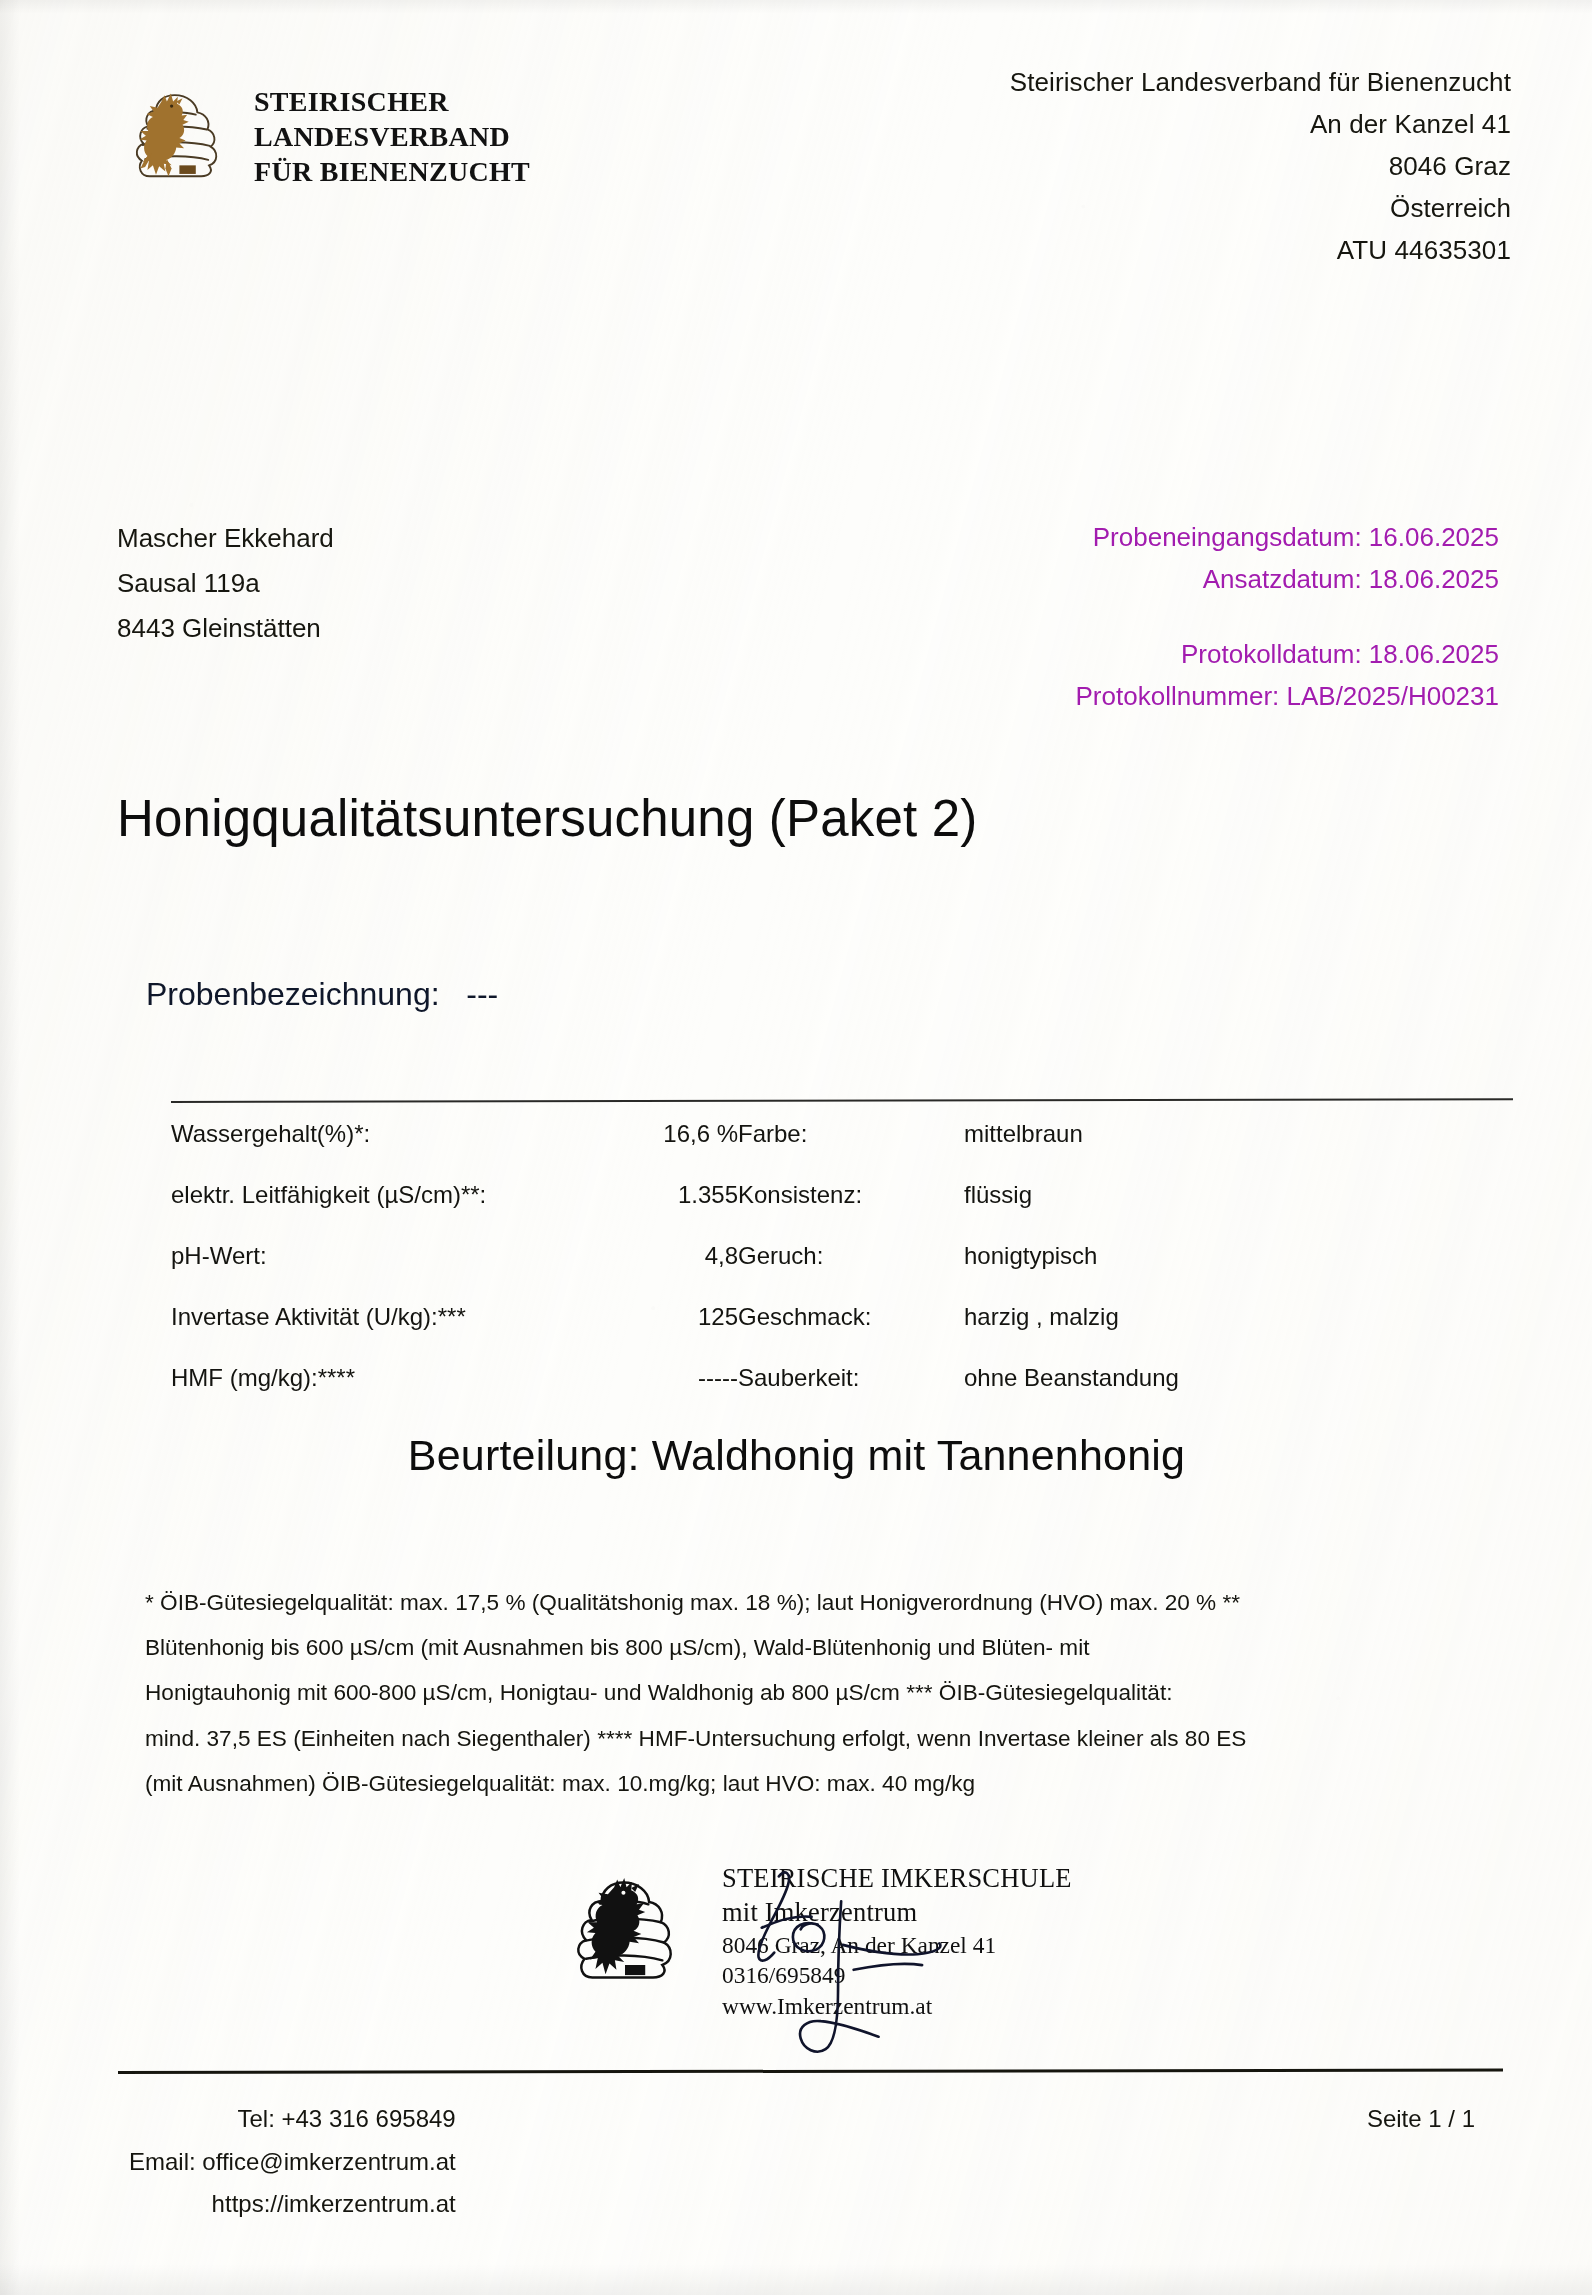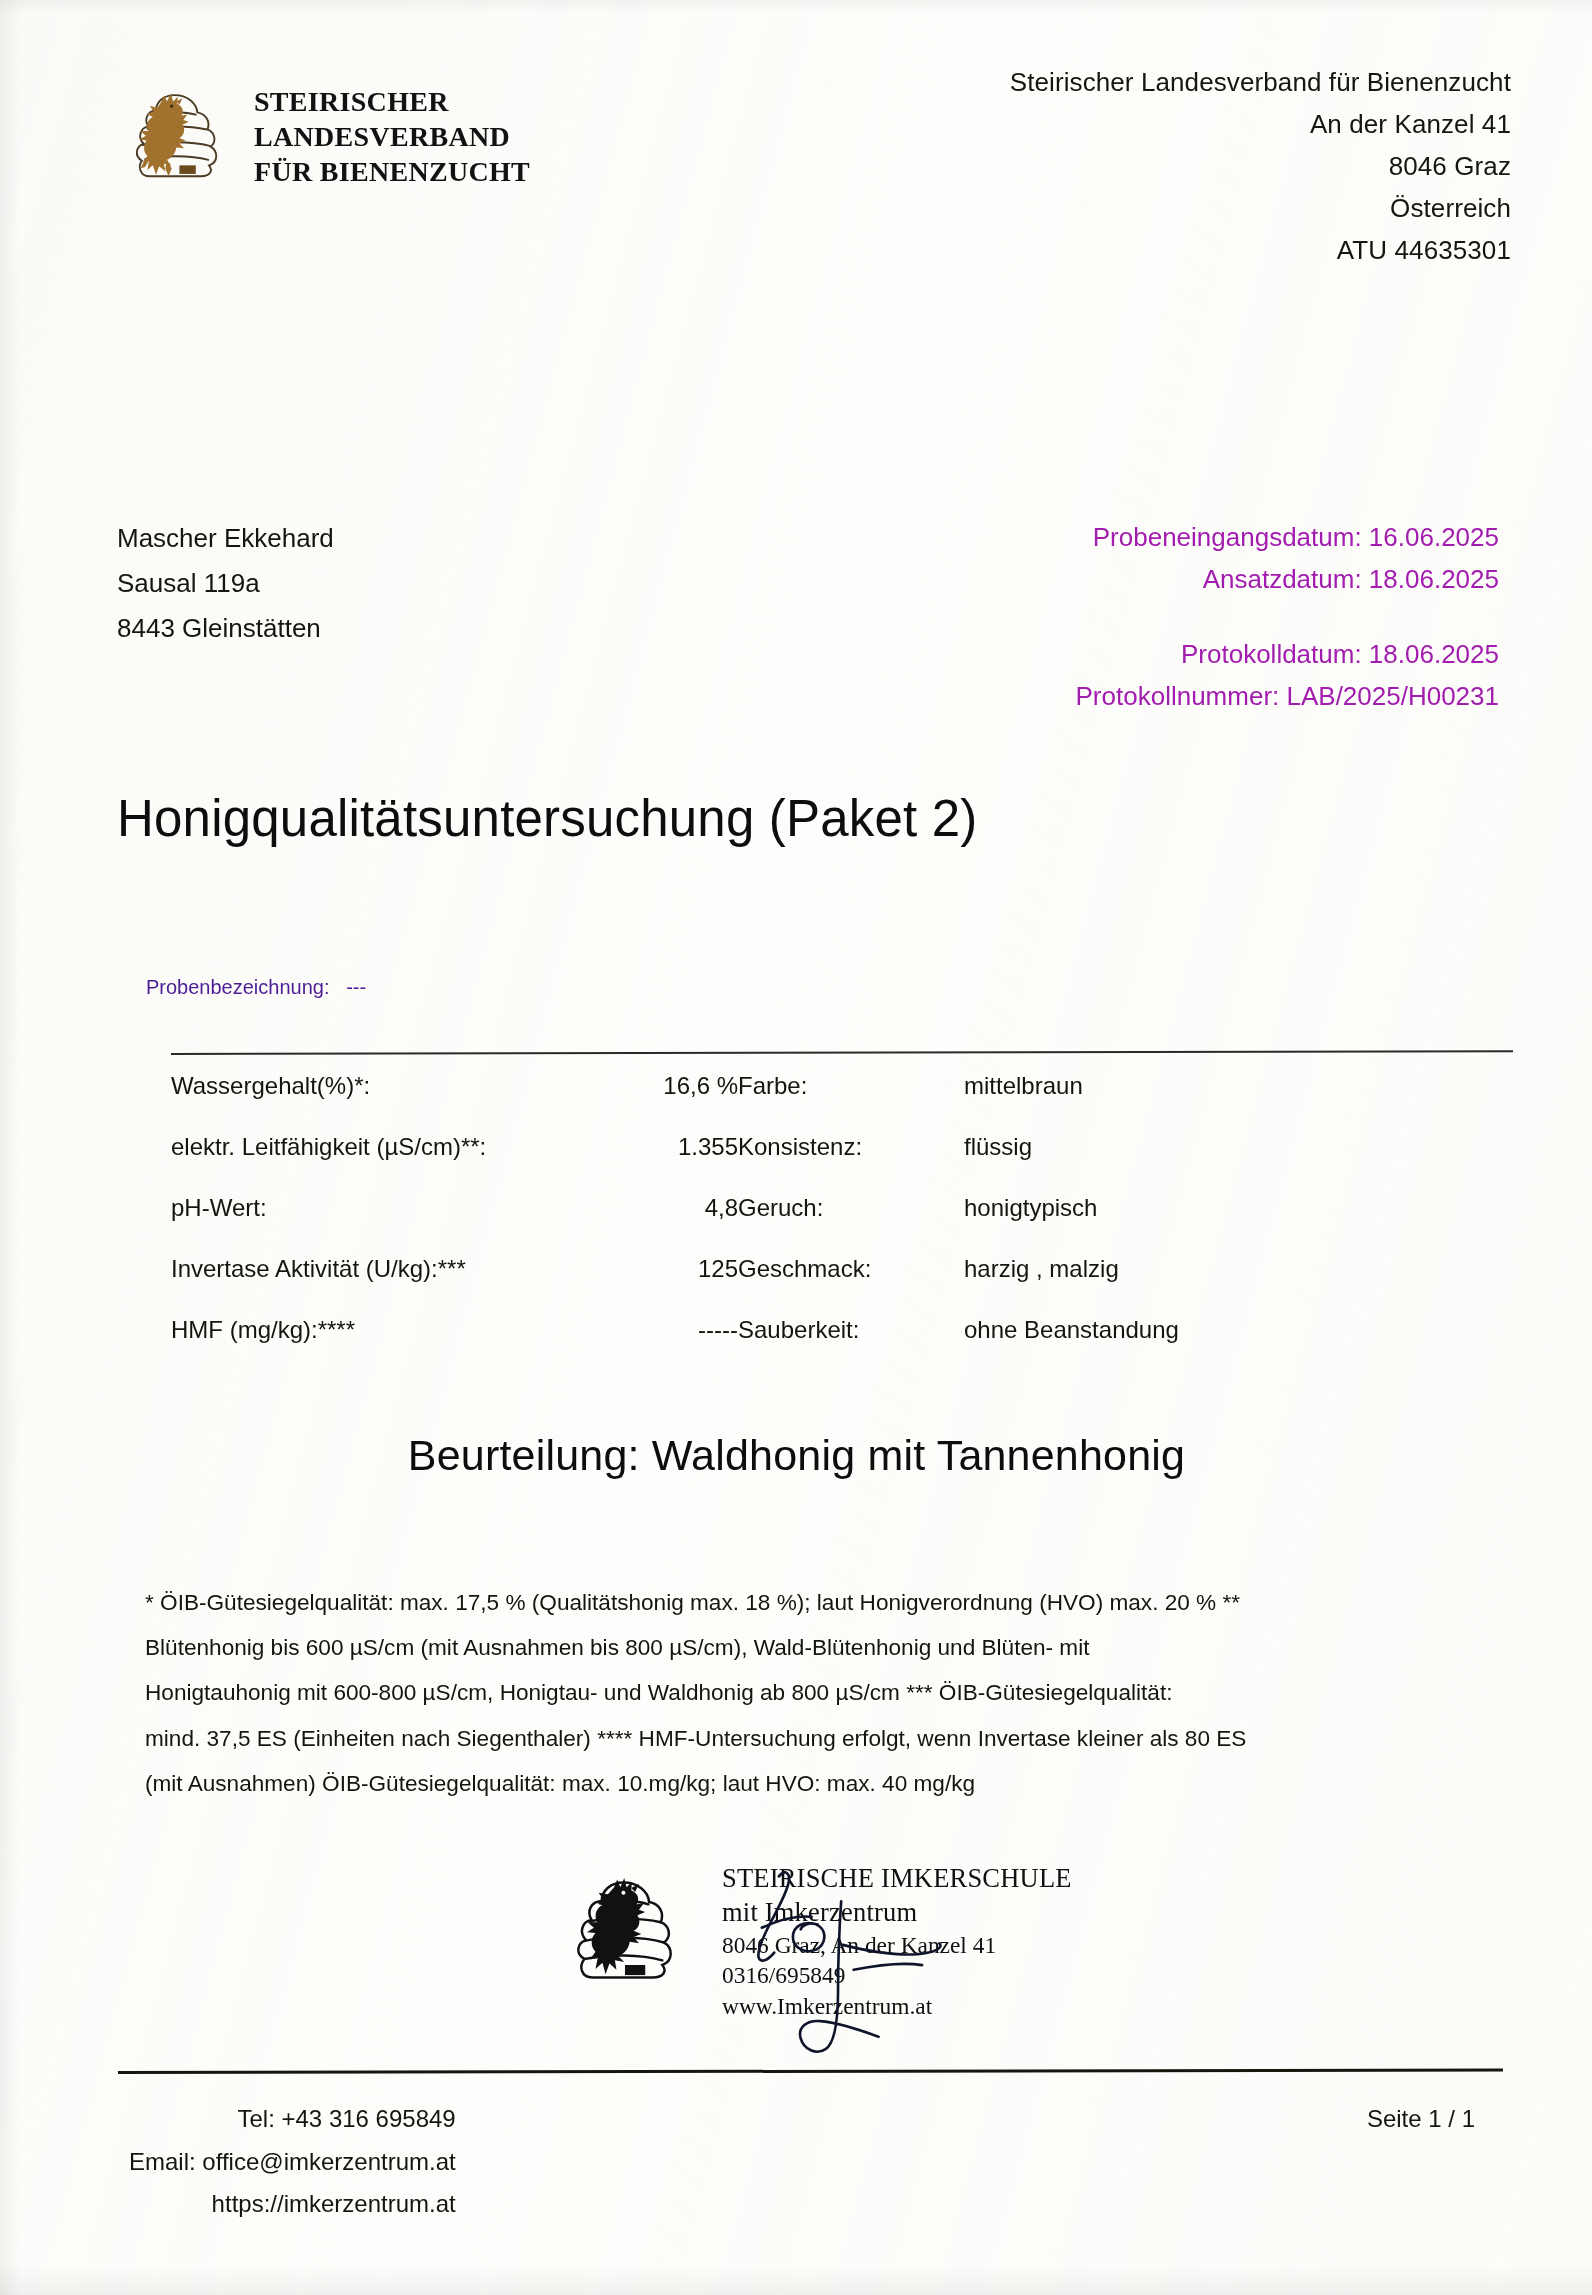--- a/index.html
+++ b/index.html
@@ -131,30 +131,30 @@
     color: #0d0d0d;
     letter-spacing: 0.2px;
     white-space: nowrap;
   }
 
   
   .sample-line {
     position: absolute;
     left: 146px;
     top: 976px;
-    font-size: 20px;
-    color: #4c1d95;
+    font-size: 32px;
+    color: #0f172a;
     white-space: nowrap;
   }
 
   
   .results {
     position: absolute;
     left: 171px;
-    top: 1053px;
+    top: 1101px;
     width: 1342px;
   }
   .results-rule {
     height: 2.3px;
     background: #2a2a28;
     width: 100%;
     transform: rotate(-0.12deg);
     transform-origin: left center;
   }
   table.results-table {

